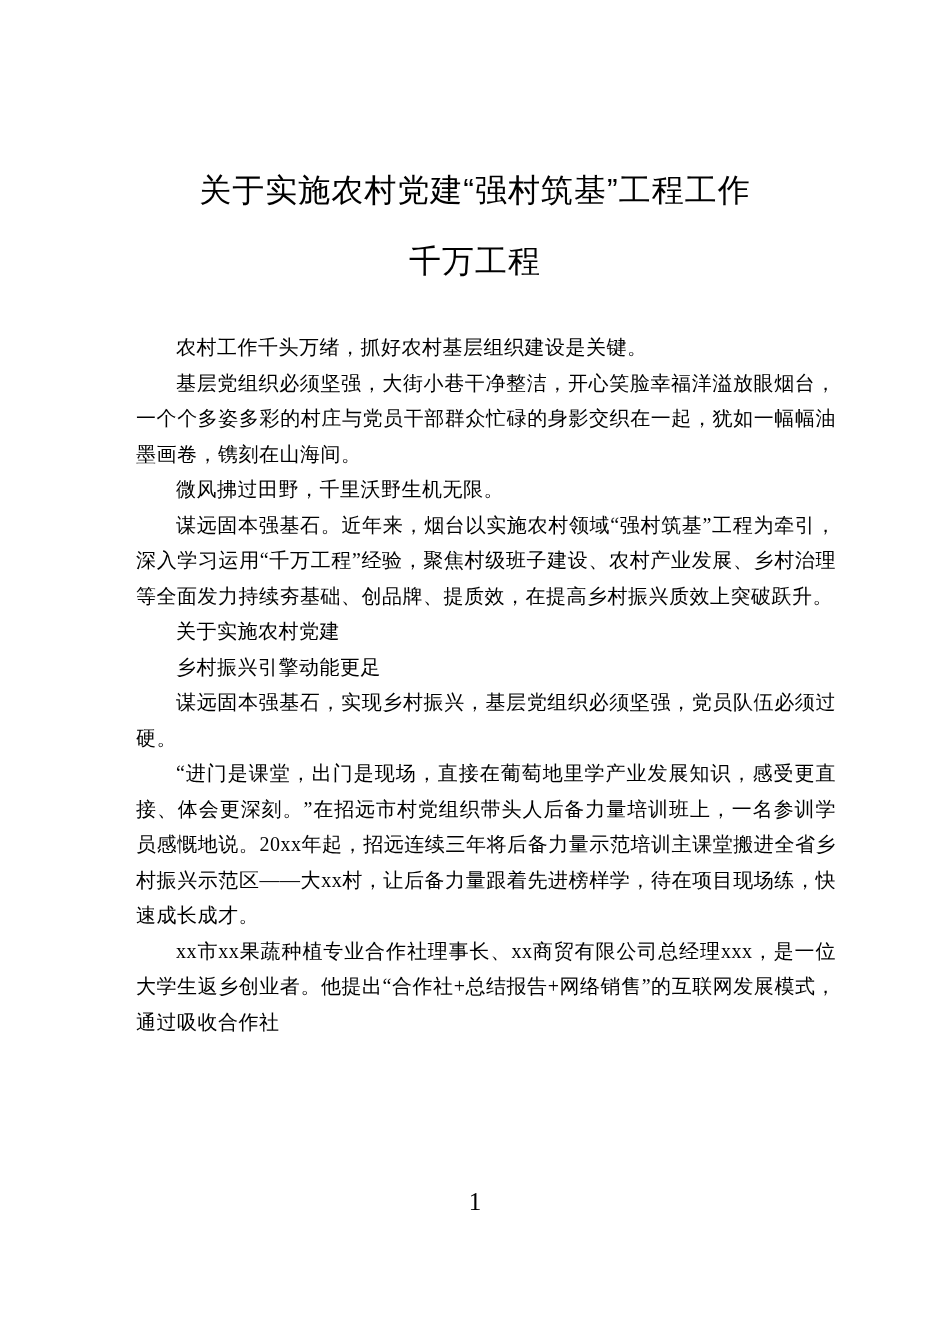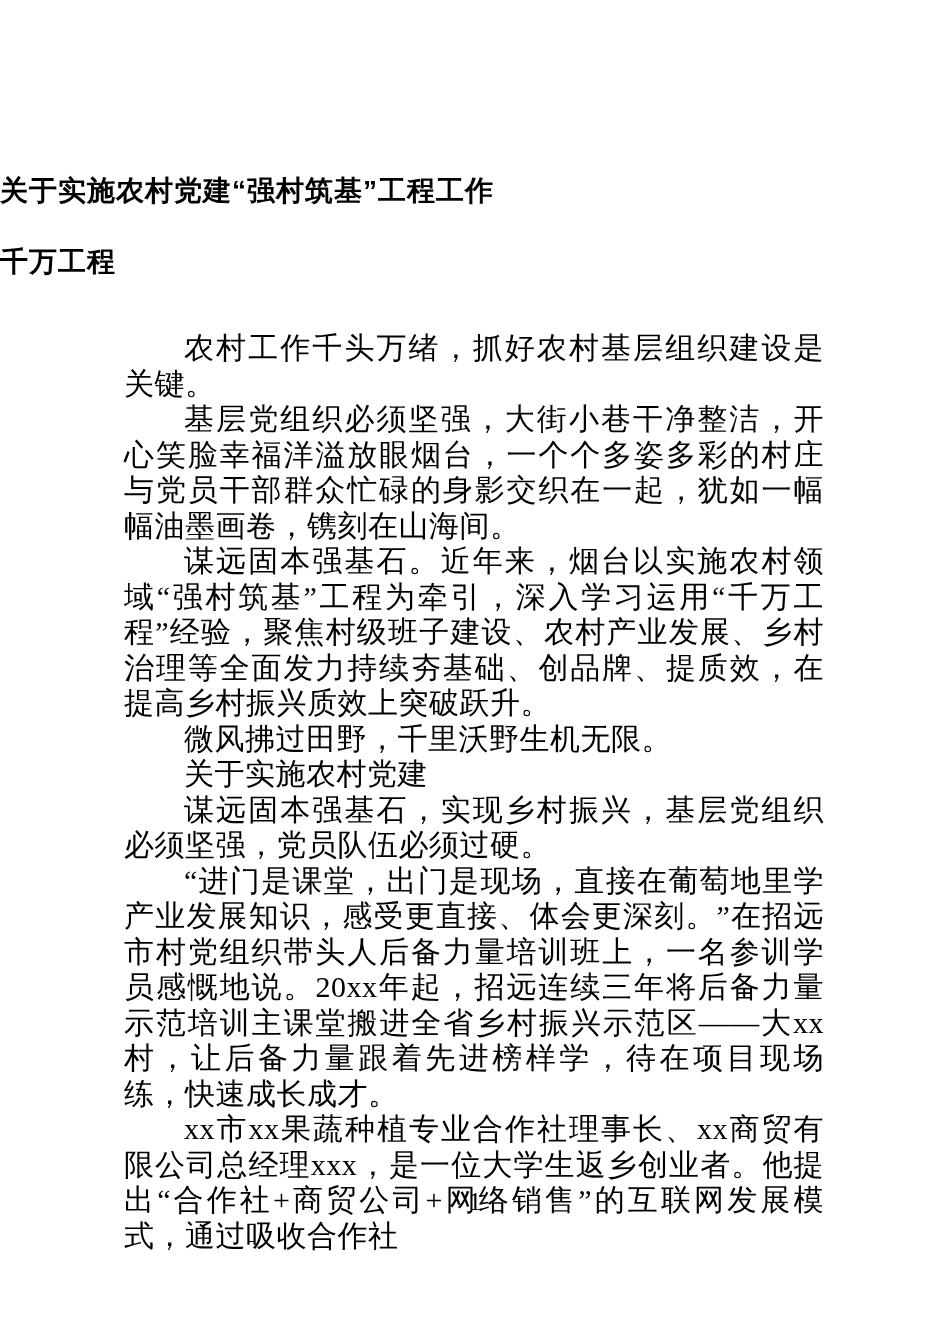--- a/index.html
+++ b/index.html
@@ -15,38 +15,38 @@
     background: #ffffff;
     color: #000000;
     overflow: hidden;
   }
   .doc-title {
     position: absolute;
     top: 155px;
     left: 0;
     width: 100%;
     margin: 0;
-    text-align: left;
+    text-align: center;
     font-family: "Liberation Sans", "DejaVu Sans", sans-serif;
-    font-weight: 700;
-    font-size: 28px;
+    font-weight: 400;
+    font-size: 32px;
     line-height: 71px;
     color: #000000;
     letter-spacing: 1px;
   }
   .doc-title .title-line {
     display: block;
   }
   .doc-body {
     position: absolute;
     top: 330px;
-    left: 124px;
+    left: 136px;
     width: 700px;
     font-family: "Liberation Serif", "DejaVu Sans", sans-serif;
-    font-size: 30px;
+    font-size: 20px;
     line-height: 35.5px;
     text-align: justify;
     color: #000000;
   }
   .para {
     margin: 0;
     padding: 0;
     text-indent: 2em;
     letter-spacing: 0.5px;
     overflow-wrap: break-word;
@@ -70,23 +70,24 @@
 
   <h1 class="doc-title">
     <span class="title-line">关于实施农村党建“强村筑基”工程工作</span>
     <span class="title-line">千万工程</span>
   </h1>
 
   <div class="doc-body">
 
   <p class="para">农村工作千头万绪，抓好农村基层组织建设是关键。</p>
       <p class="para">基层党组织必须坚强，大街小巷干净整洁，开心笑脸幸福洋溢放眼烟台，一个个多姿多彩的村庄与党员干部群众忙碌的身影交织在一起，犹如一幅幅油墨画卷，镌刻在山海间。</p>
+      <p class="para">微风拂过田野，千里沃野生机无限。</p>
       <p class="para">谋远固本强基石。近年来，烟台以实施农村领域“强村筑基”工程为牵引，深入学习运用“千万工程”经验，聚焦村级班子建设、农村产业发展、乡村治理等全面发力持续夯基础、创品牌、提质效，在提高乡村振兴质效上突破跃升。</p>
-      <p class="para">微风拂过田野，千里沃野生机无限。</p>
       <p class="para">关于实施农村党建</p>
+      <p class="para">乡村振兴引擎动能更足</p>
       <p class="para">谋远固本强基石，实现乡村振兴，基层党组织必须坚强，党员队伍必须过硬。</p>
       <p class="para">“进门是课堂，出门是现场，直接在葡萄地里学产业发展知识，感受更直接、体会更深刻。”在招远市村党组织带头人后备力量培训班上，一名参训学员感慨地说。20xx年起，招远连续三年将后备力量示范培训主课堂搬进全省乡村振兴示范区——大xx村，让后备力量跟着先进榜样学，待在项目现场练，快速成长成才。</p>
-      <p class="para">xx市xx果蔬种植专业合作社理事长、xx商贸有限公司总经理xxx，是一位大学生返乡创业者。他提出“合作社+商贸公司+网络销售”的互联网发展模式，通过吸收合作社</p>
+      <p class="para">xx市xx果蔬种植专业合作社理事长、xx商贸有限公司总经理xxx，是一位大学生返乡创业者。他提出“合作社+总结报告+网络销售”的互联网发展模式，通过吸收合作社</p>
     </div>
 
   <div class="page-number">1</div>
 
 </div>
 
 </body></html>

